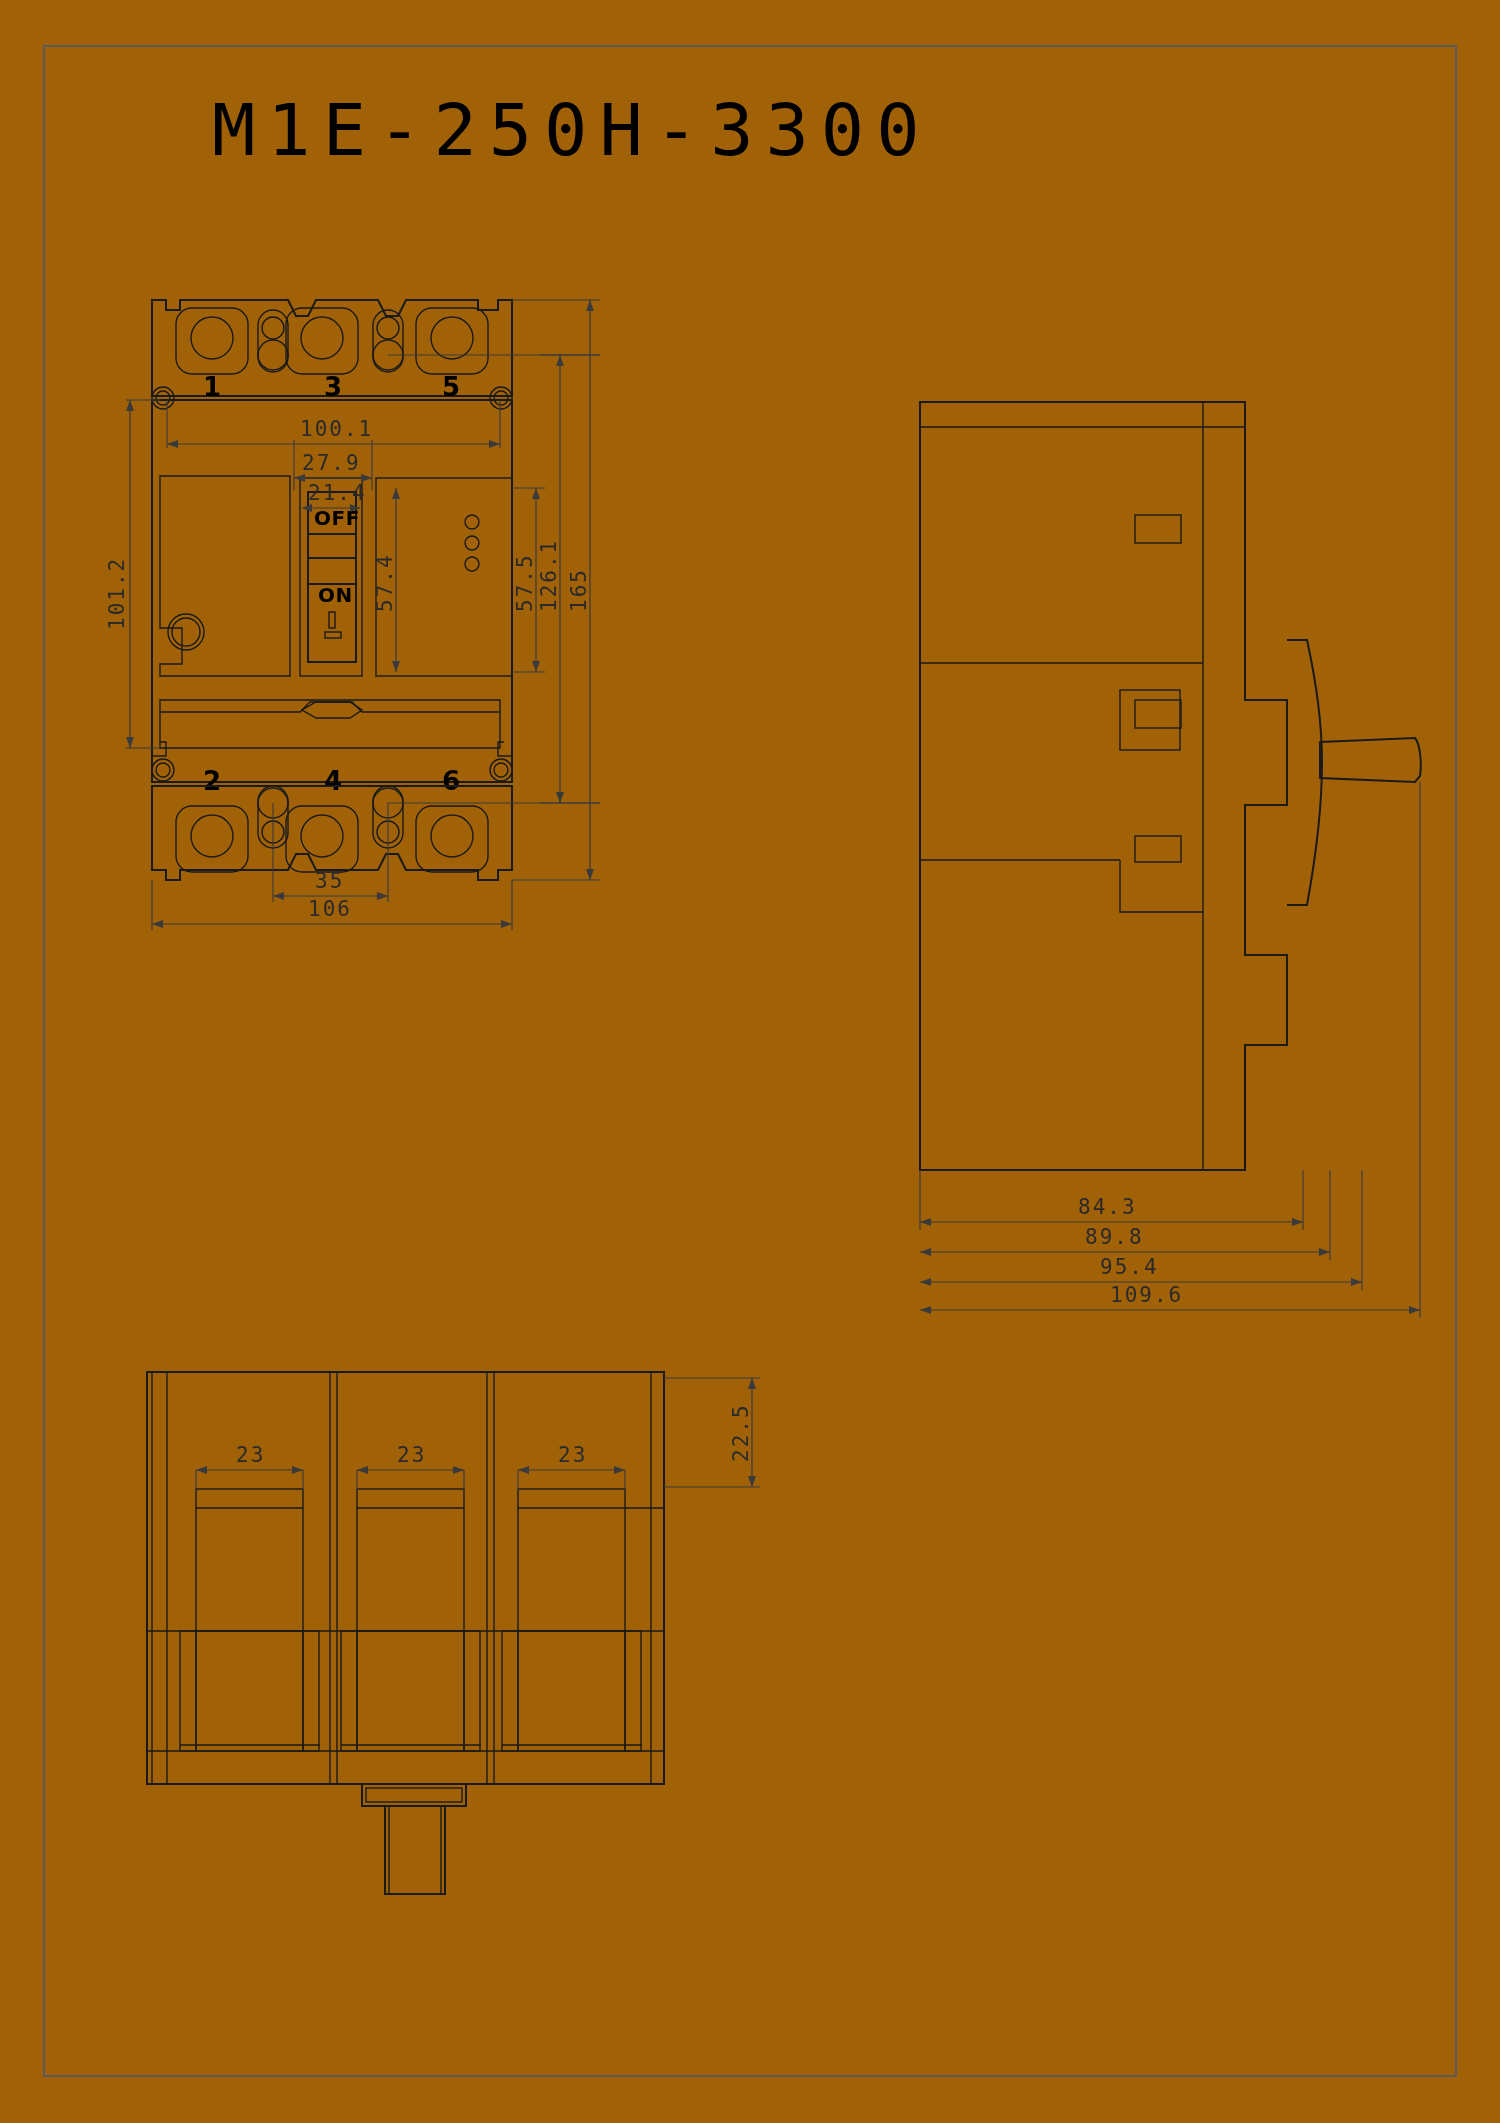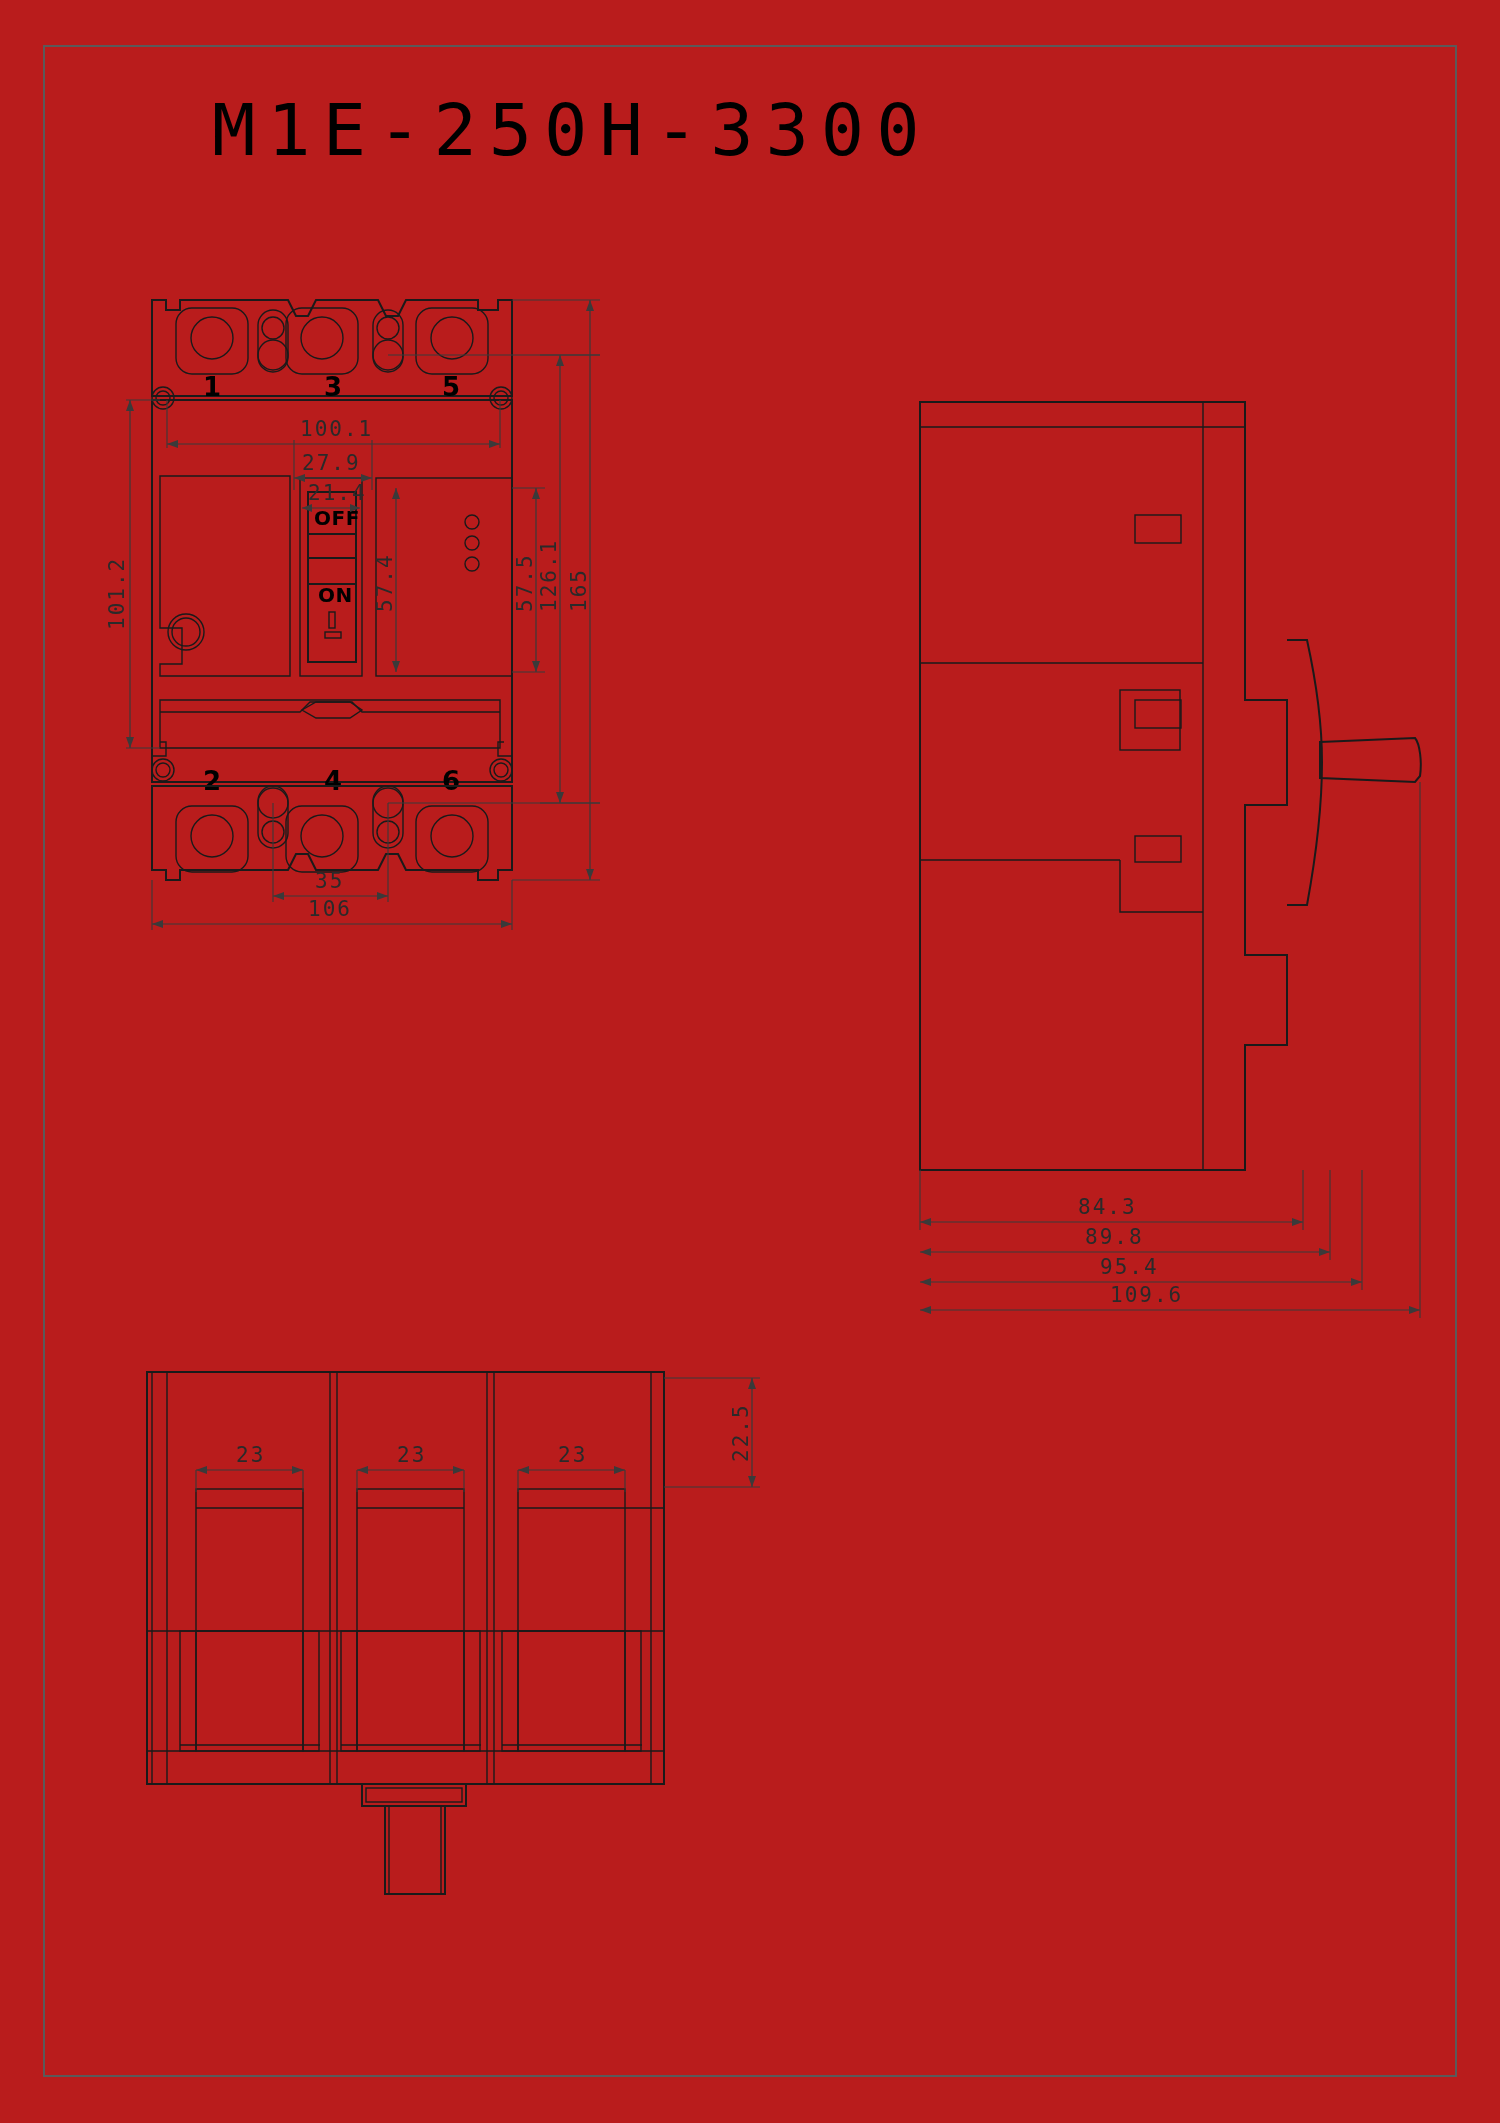--- a/index.html
+++ b/index.html
@@ -1,19 +1,19 @@
 <!DOCTYPE html>
 <html><head>
 <meta charset="utf-8">
 <style>
   html,body{margin:0;padding:0;background:#ffffff;}
   body{width:1500px;height:2123px;position:relative;
        font-family:"DejaVu Sans Mono", monospace;
        -webkit-font-smoothing:antialiased;}
-  #sheet{position:absolute;inset:0;background:#b91c1c;}
+  #sheet{position:absolute;inset:0;background:#a16207;}
   svg{display:block;}
   .page-border{fill:none;stroke:#5a5a5a;stroke-width:2;}
   .outline{fill:none;stroke:#1a1a1a;stroke-width:2;stroke-linejoin:miter;}
   .thin{fill:none;stroke:#1a1a1a;stroke-width:1.4;}
   .dimline{fill:none;stroke:#3a3a3a;stroke-width:1.2;}
   .extline{fill:none;stroke:#3a3a3a;stroke-width:1.1;}
   .dimtext{font-family:"DejaVu Sans Mono", monospace;font-size:21px;fill:#2a2a2a;letter-spacing:2px;}
   .termnum{font-family:"DejaVu Sans", sans-serif;font-size:26px;font-weight:bold;fill:#000;}
   .swtext{font-family:"DejaVu Sans", sans-serif;font-size:20px;font-weight:bold;fill:#000;letter-spacing:0.5px;}
   .title-text{font-family:"DejaVu Sans Mono", monospace;font-size:72px;fill:#000;letter-spacing:12px;font-weight:300;}

